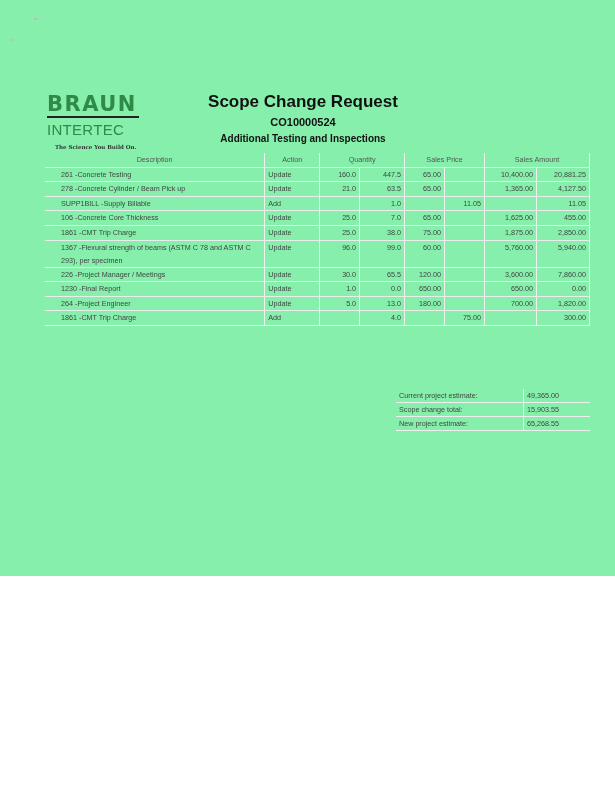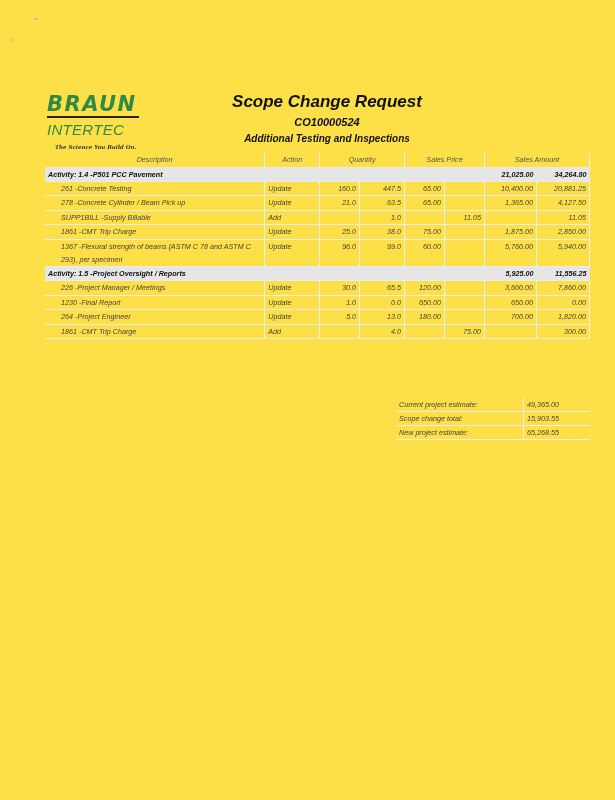--- a/index.html
+++ b/index.html
@@ -1,32 +1,32 @@
 <!DOCTYPE html>
 <html><head>
 <meta charset="utf-8">
 <style>
   body { margin:0; background:#ffffff; }
-  .page { position:relative; width:615px; height:800px; background:#fde047; overflow:hidden; font-family:"Liberation Sans", sans-serif; color:#222;font-style:italic; }
+  .page { position:relative; width:615px; height:576px; background:#86efac; overflow:hidden; font-family:"Liberation Sans", sans-serif; color:#222; }
   .logo { position:absolute; left:47px; top:93px; width:100px; }
   .logo .l1 { font-family:"DejaVu Sans", sans-serif; font-weight:bold; font-size:21px; color:#2f8a47; letter-spacing:1.5px; line-height:22px; }
   .logo .rule { height:2px; background:#222; margin:1px 0 1px 0; width:92px; }
   .logo .l2 { font-size:15px; color:#2f8a47; letter-spacing:0.3px; line-height:21px; }
   .logo .tag { font-family:"DejaVu Serif", serif; font-size:5.5px; font-weight:bold; color:#333; margin-top:4px; margin-left:8px; }
-  .title { position:absolute; left:212px; width:230px; text-align:center; }
+  .title { position:absolute; left:188px; width:230px; text-align:center; }
   .t1 { top:92px; font-size:17px; font-weight:bold; color:#111; }
   .t2 { top:116px; font-size:11px; font-weight:bold; color:#111; }
   .t3 { top:133px; font-size:10px; font-weight:bold; color:#111; }
   table.main { position:absolute; left:45px; top:153px; width:545px; border-collapse:collapse; font-size:7.2px; color:#444; }
   table.main td { padding:0 3px; height:13.6px; border-bottom:1px solid #ececec; border-right:1px solid #f0f0f0; vertical-align:top; line-height:13px; }
   table.main tr.hdr td { text-align:center; color:#555; border-bottom:1px solid #e8e8e8;margin-top:16px; }
   table.main tr.act td { background:#e6e6e6; font-weight:bold; color:#111; height:12px; border-right:none; }
   td.num { text-align:right; }
   td.desc { padding-left:16px !important; }
-  table.sum { position:absolute; left:396px; top:398px; width:194px; border-collapse:collapse; font-size:7.2px; color:#444; }
+  table.sum { position:absolute; left:396px; top:389px; width:194px; border-collapse:collapse; font-size:7.2px; color:#444; }
   table.sum td { height:13px; padding:0 3px; border-bottom:1px solid #eee; border-right:1px solid #eee; }
   table.sum td.v { text-align:left; width:60px; border-right:none; }
   .speck { position:absolute; width:3px; height:2px; background:#bbb; }
 </style>
 </head>
 <body>
 
 <div class="page">
   <div class="speck" style="left:34px;top:18px;"></div>
   <div class="speck" style="left:12px;top:39px;width:2px;"></div>
@@ -56,25 +56,20 @@
     <tbody>
         <tr class="hdr">
       <td>Description</td>
       <td>Action</td>
       <td colspan="2">Quantity</td>
       <td colspan="2">Sales Price</td>
       <td colspan="2">Sales Amount</td>
     </tr>
     </tbody>
       <tbody id="tbody">
-        <tr class="act">
-          <td colspan="6">Activity: 1.4 -P501 PCC Pavement</td>
-      <td class="num">21,025.00</td>
-      <td class="num">34,264.80</td>
-        </tr>
         <tr>
           <td class="desc">261 -Concrete Testing</td>
                <td>Update</td>
           <td class="num">160.0</td>
           <td class="num">447.5</td>
           <td class="num">65.00</td>
           <td class="num"></td>
           <td class="num">10,400.00</td>
           <td class="num">20,881.25</td>
         </tr>
@@ -92,43 +87,48 @@
           <td class="desc">SUPP1BILL -Supply Billable</td>
                <td>Add</td>
           <td class="num"></td>
           <td class="num">1.0</td>
           <td class="num"></td>
           <td class="num">11.05</td>
           <td class="num"></td>
           <td class="num">11.05</td>
         </tr>
         <tr>
+          <td class="desc">106 -Concrete Core Thickness</td>
+               <td>Update</td>
+          <td class="num">25.0</td>
+          <td class="num">7.0</td>
+          <td class="num">65.00</td>
+          <td class="num"></td>
+          <td class="num">1,625.00</td>
+          <td class="num">455.00</td>
+        </tr>
+        <tr>
           <td class="desc">1861 -CMT Trip Charge</td>
                <td>Update</td>
           <td class="num">25.0</td>
           <td class="num">38.0</td>
           <td class="num">75.00</td>
           <td class="num"></td>
           <td class="num">1,875.00</td>
           <td class="num">2,850.00</td>
         </tr>
         <tr>
           <td class="desc">1367 -Flexural strength of beams (ASTM C 78 and ASTM C 293), per specimen</td>
                <td>Update</td>
           <td class="num">96.0</td>
           <td class="num">99.0</td>
           <td class="num">60.00</td>
           <td class="num"></td>
           <td class="num">5,760.00</td>
           <td class="num">5,940.00</td>
-        </tr>
-        <tr class="act">
-          <td colspan="6">Activity: 1.5 -Project Oversight / Reports</td>
-      <td class="num">5,925.00</td>
-      <td class="num">11,556.25</td>
         </tr>
         <tr>
           <td class="desc">226 -Project Manager / Meetings</td>
                <td>Update</td>
           <td class="num">30.0</td>
           <td class="num">65.5</td>
           <td class="num">120.00</td>
           <td class="num"></td>
           <td class="num">3,600.00</td>
           <td class="num">7,860.00</td>

